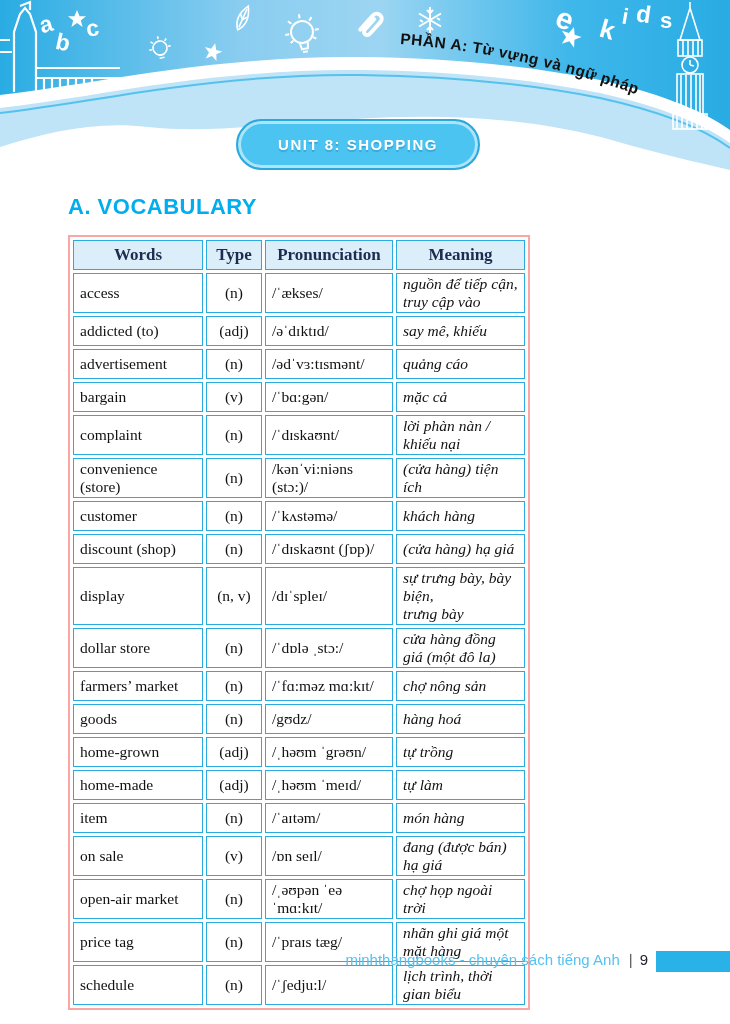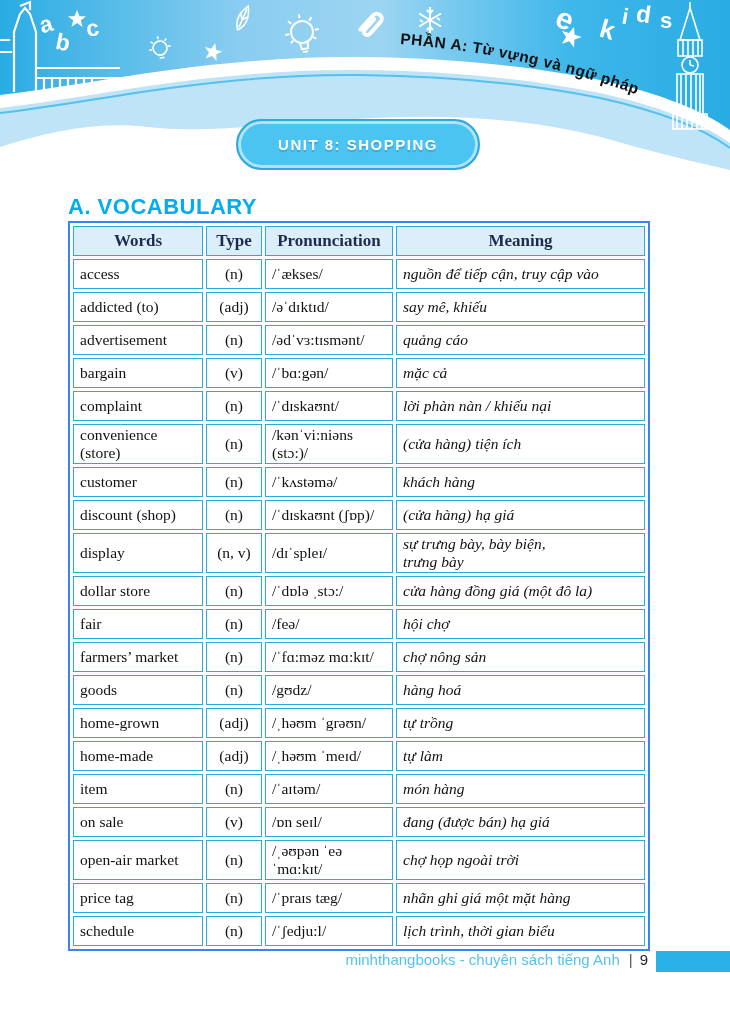--- a/index.html
+++ b/index.html
@@ -19,23 +19,23 @@
     text-shadow:0 2px 1px rgba(20,110,160,.35);
     font-family:"Liberation Sans",sans-serif;
   }
   
   .section-title{
     position:absolute;left:68px;top:194px;
     color:#00AEEF;font-weight:bold;font-size:22px;letter-spacing:.5px;
   }
   
   table.vocab{
-    position:absolute;left:68px;top:221px;width:582px;
+    position:absolute;left:68px;top:235px;width:462px;
     border-collapse:separate;border-spacing:3px;
-    border:2px solid #3b82f6;background:#fff;
+    border:2px solid #fca5a5;background:#fff;
     table-layout:fixed;
   }
   table.vocab th{
     background:#DCEEF9;border:1px solid #29ABE2;
     font-family:"Liberation Serif",serif;font-weight:bold;font-size:17px;
     color:#1E2B50;height:28px;text-align:center;padding:0 2px;
   }
   table.vocab td{
     border:1px solid #29ABE2;height:26px;padding:1px 6px;
     font-family:"Liberation Serif",serif;font-size:15.5px;color:#111;
@@ -226,26 +226,20 @@
         <td class="cell-meaning">sự trưng bày, bày biện,
 trưng bày</td>
       </tr>
       <tr>
         <td class="cell-word">dollar store</td>
         <td class="cell-type">(n)</td>
         <td class="cell-pron">/ˈdɒlə ˌstɔ:/</td>
         <td class="cell-meaning">cửa hàng đồng giá (một đô la)</td>
       </tr>
       <tr>
-        <td class="cell-word">fair</td>
-        <td class="cell-type">(n)</td>
-        <td class="cell-pron">/feə/</td>
-        <td class="cell-meaning">hội chợ</td>
-      </tr>
-      <tr>
         <td class="cell-word">farmers’ market</td>
         <td class="cell-type">(n)</td>
         <td class="cell-pron">/ˈfɑ:məz mɑ:kɪt/</td>
         <td class="cell-meaning">chợ nông sản</td>
       </tr>
       <tr>
         <td class="cell-word">goods</td>
         <td class="cell-type">(n)</td>
         <td class="cell-pron">/gʊdz/</td>
         <td class="cell-meaning">hàng hoá</td>

